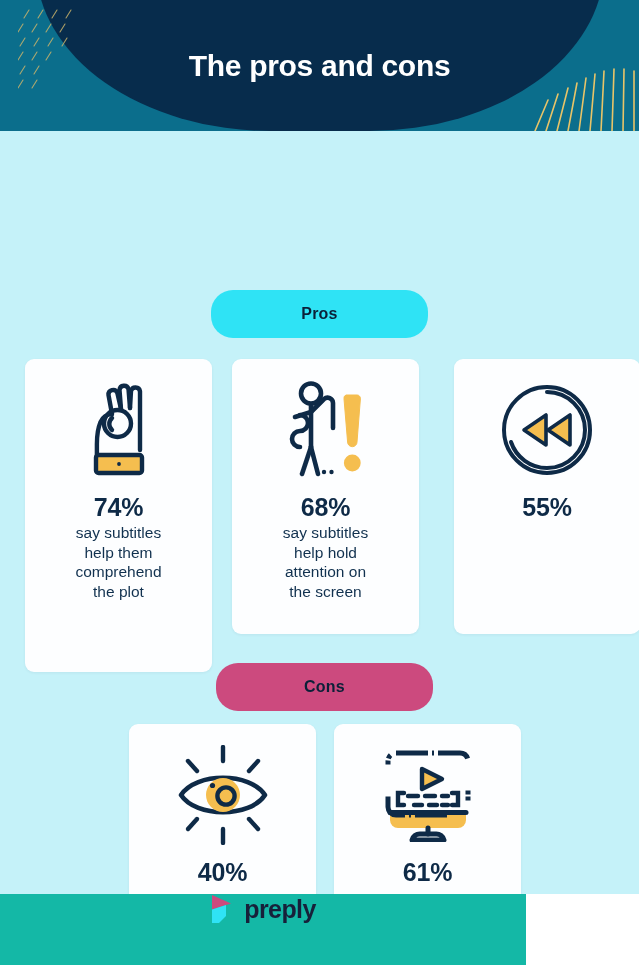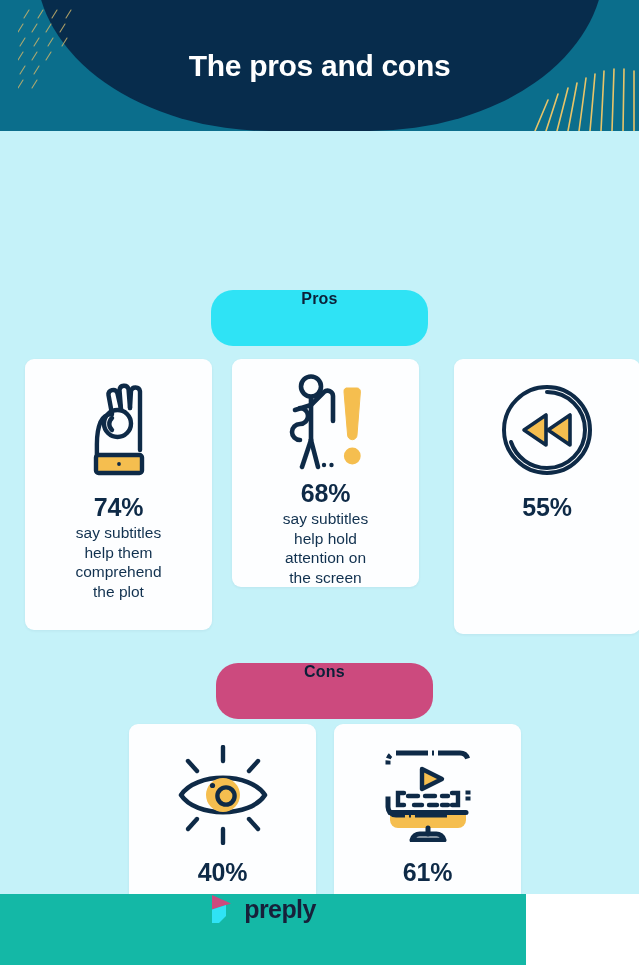--- a/index.html
+++ b/index.html
@@ -69,24 +69,24 @@
   .body-area {
     position: relative;
     width: 639px;
     height: 763px;
     background: #C5F2F9;
     overflow: hidden;
   }
 
   .pill {
     position: absolute;
-    height: 56px;
+    height: 48px;
     border-radius: 22px;
     display: flex;
-    align-items: flex-start;
+    align-items: center;
     justify-content: center;
     color: #0B2038;
     font-size: 16px;
     font-weight: bold;
     letter-spacing: 0.2px;
   }
   .pill-pros {
     left: 211px;
     top: 159px;
     width: 217px;
@@ -126,22 +126,22 @@
     color: #11314F;
     font-size: 15.5px;
     line-height: 19.5px;
     text-align: center;
     margin-top: 1px;
     padding: 0 8px;
     white-space: pre-line;
   }
 
   
-  .c-p1 { left: 25px;  top: 228px; width: 187px; height: 271px; }
-  .c-p2 { left: 232px; top: 228px; width: 187px; height: 228px; }
+  .c-p1 { left: 25px;  top: 228px; width: 187px; height: 313px; }
+  .c-p2 { left: 232px; top: 228px; width: 187px; height: 275px; }
   .c-p3 { left: 454px; top: 228px; width: 186px; height: 275px; }
   
   .c-c1 { left: 129px; top: 593px; width: 187px; height: 275px; }
   .c-c2 { left: 334px; top: 593px; width: 187px; height: 275px; }
 
   
   .footer {
     position: relative;
     width: 526px;
     height: 71px;

